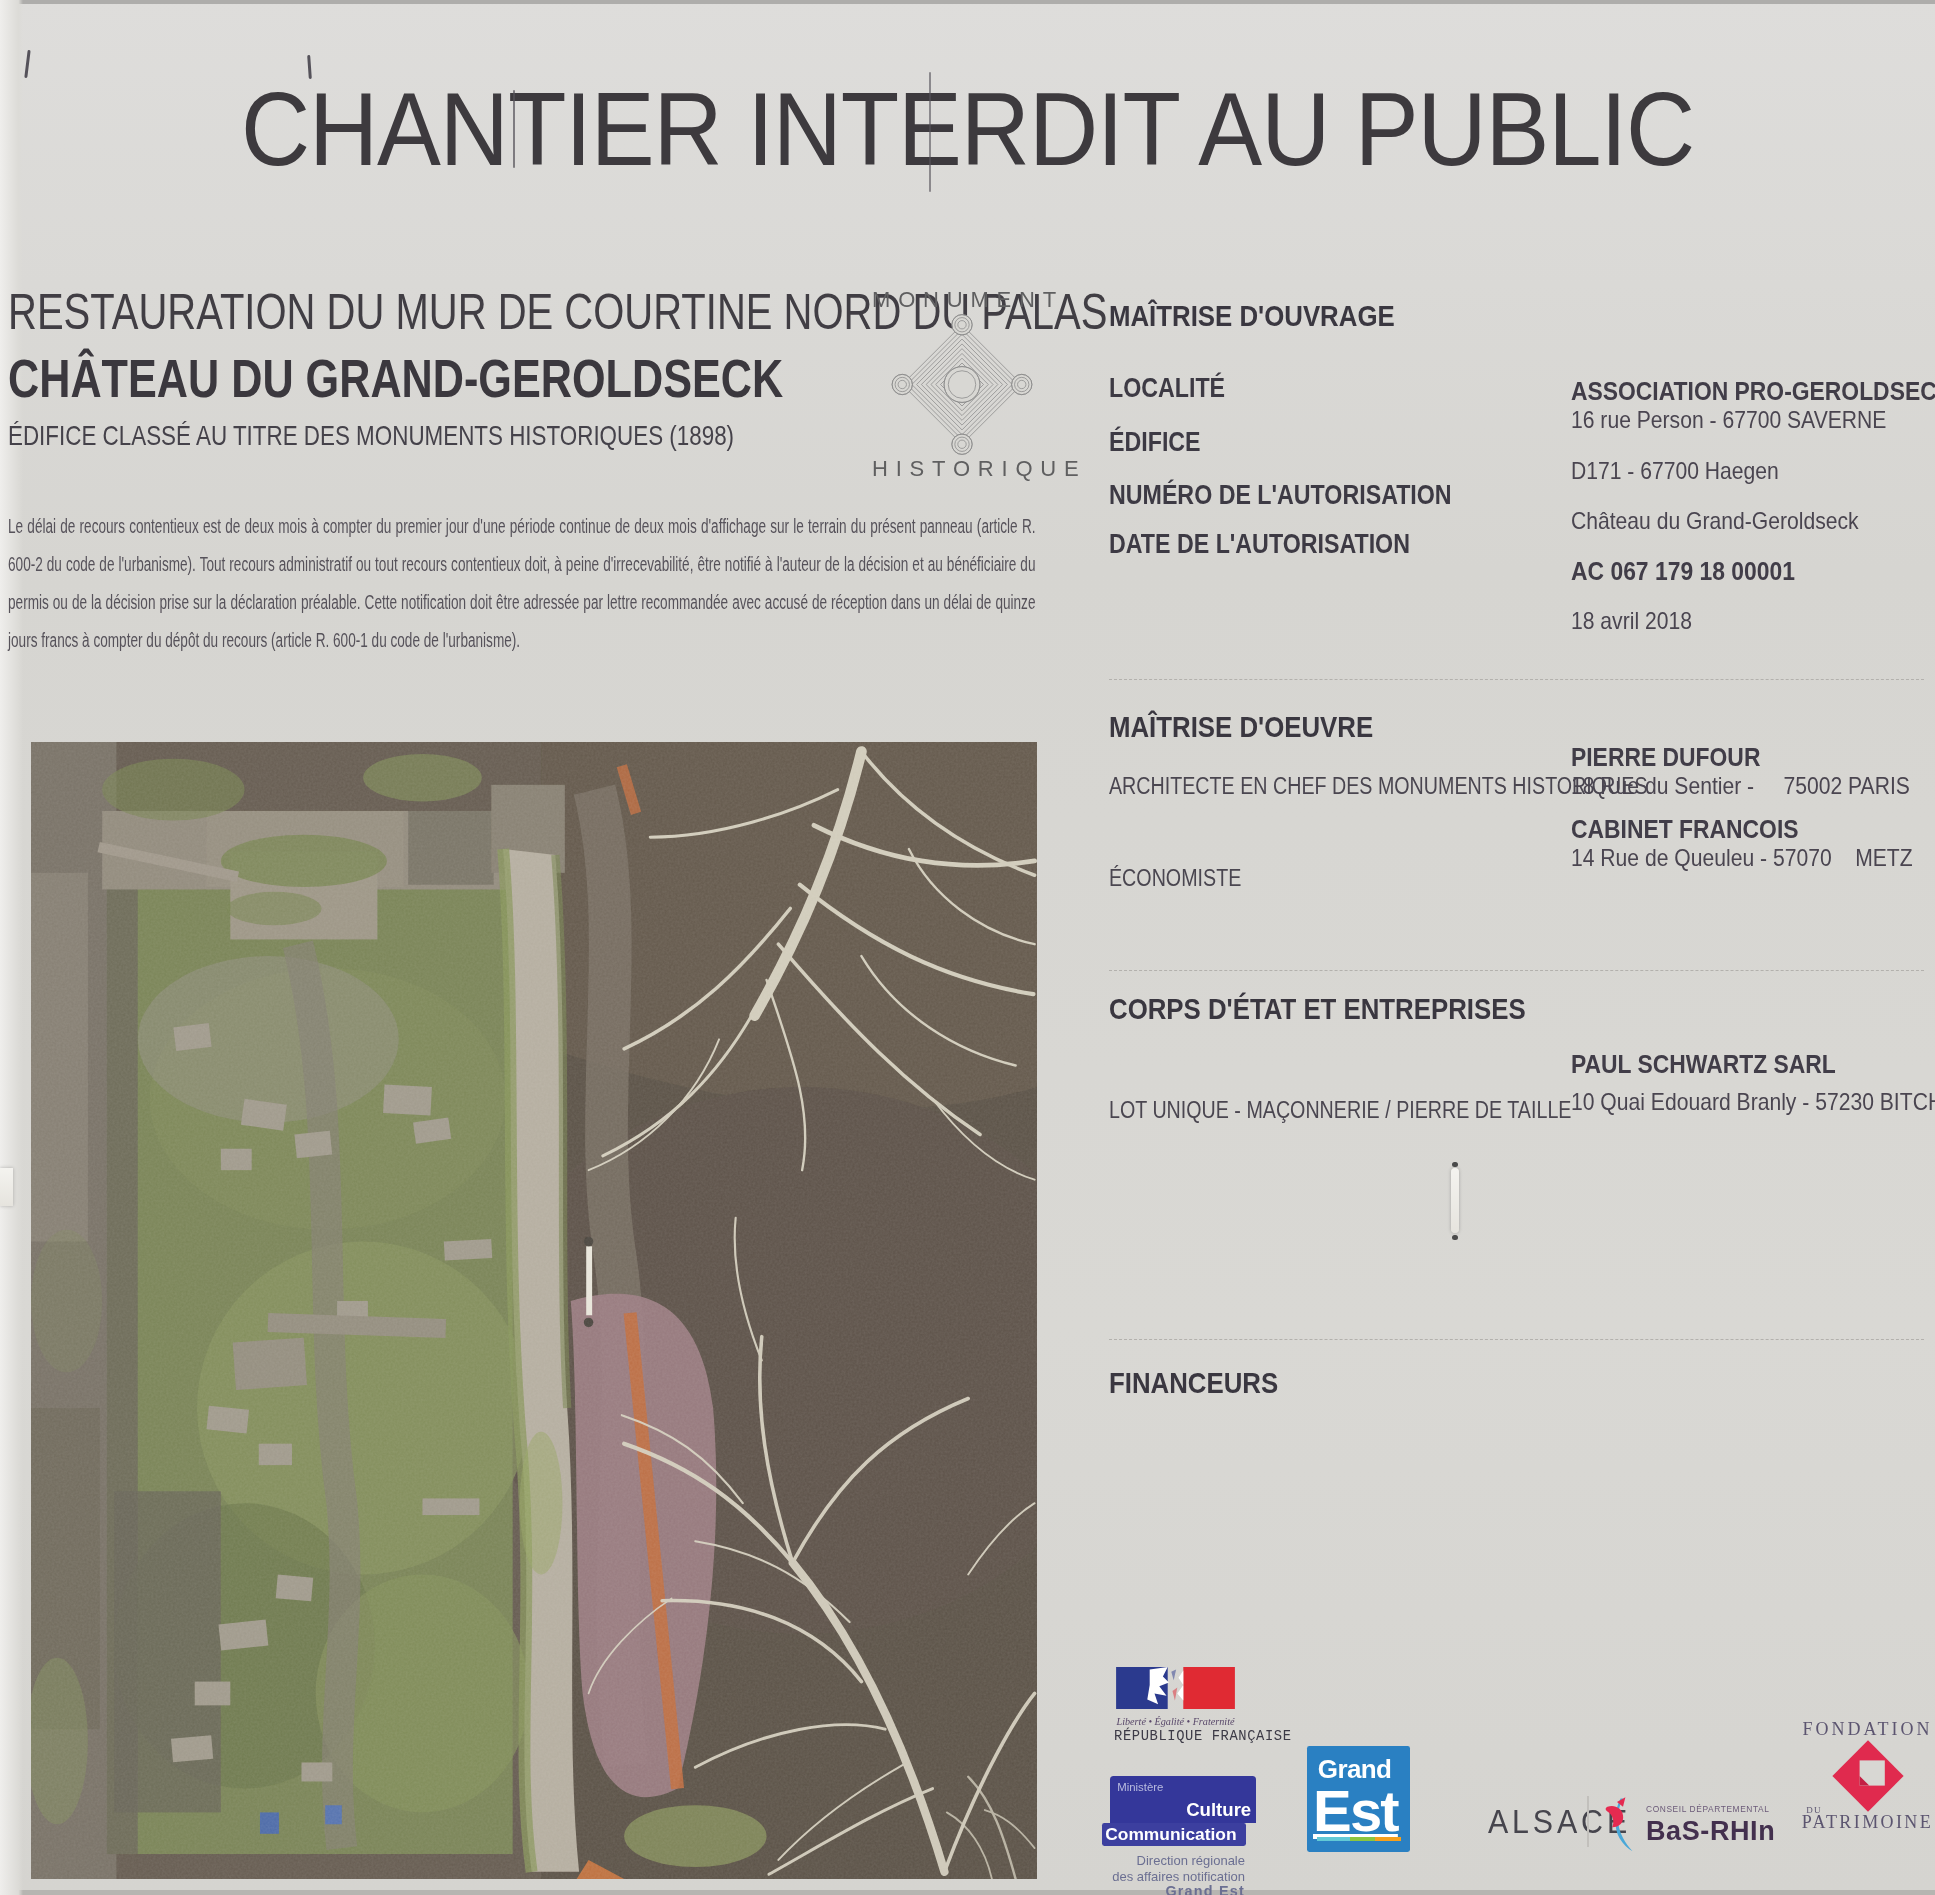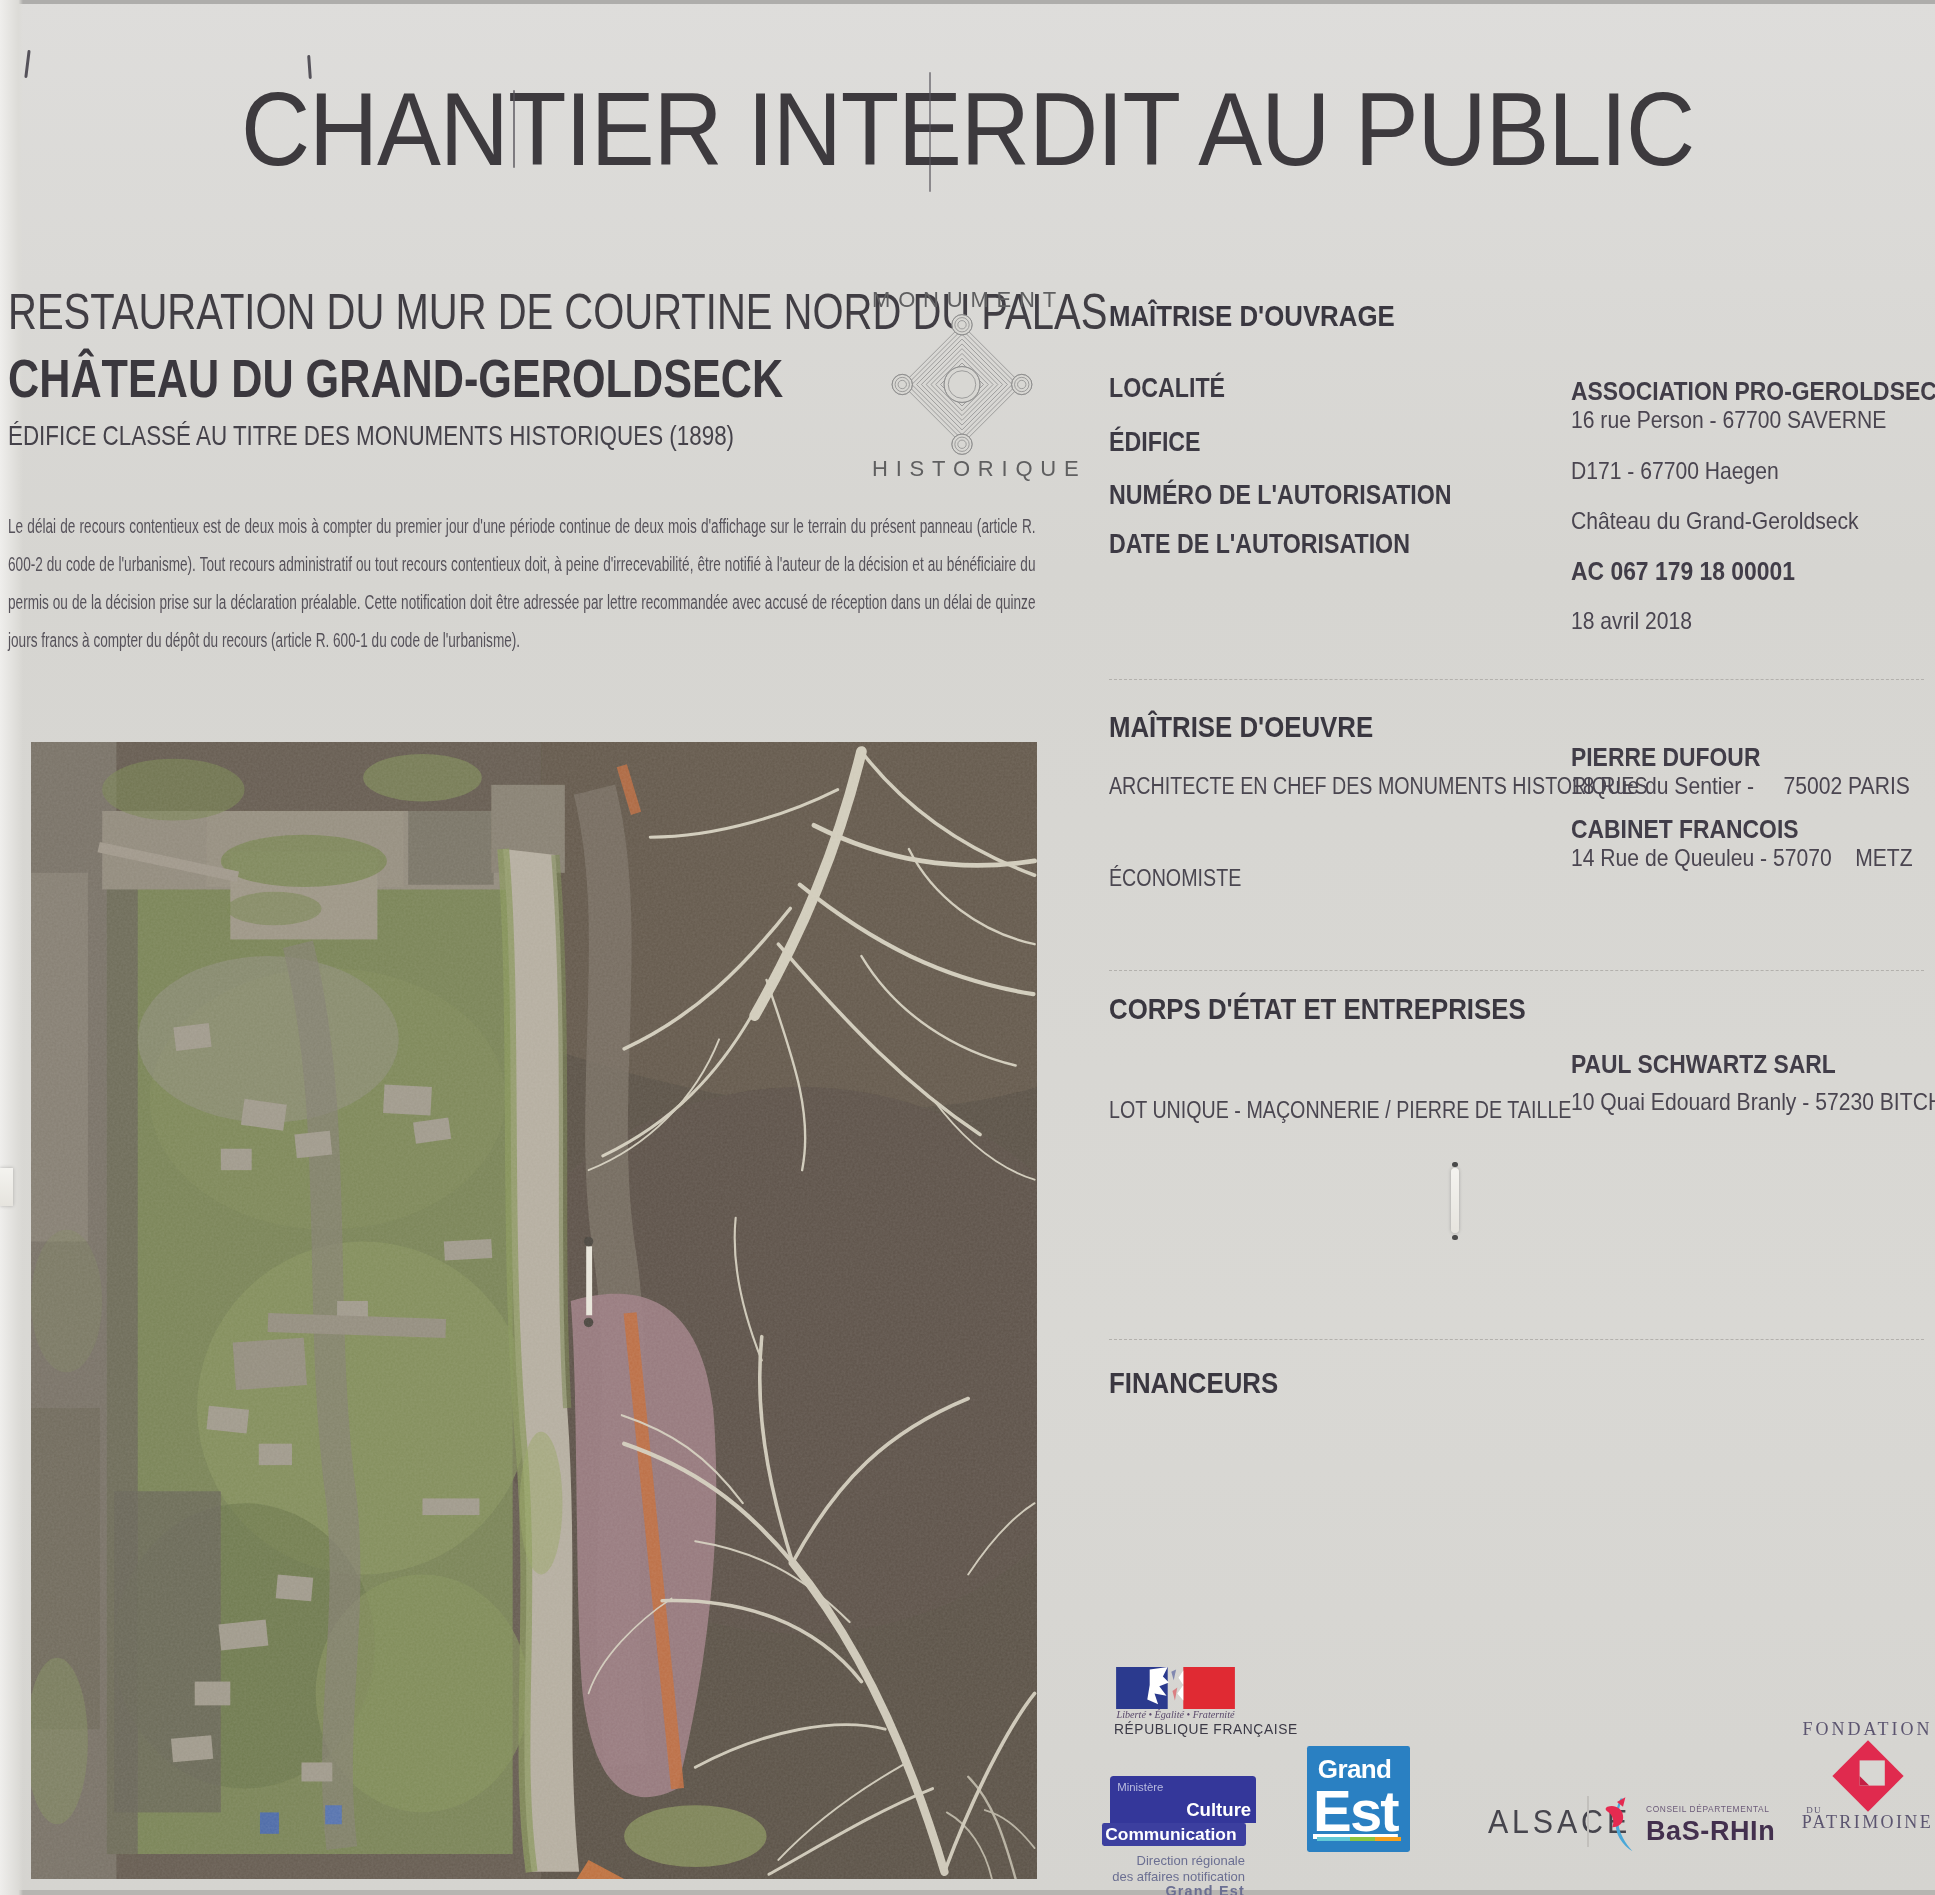--- a/index.html
+++ b/index.html
@@ -33,22 +33,22 @@
   .lblc{font-size:24.6px;font-weight:400;color:#4a4650;transform:scaleX(0.80);transform-origin:left top;white-space:nowrap;}
   .vname{font-size:26px;font-weight:700;color:#413d48;transform:scaleX(0.88);transform-origin:left top;white-space:nowrap;}
   .vaddr{font-size:24px;font-weight:400;color:#4a4550;transform:scaleX(0.88);transform-origin:left top;white-space:nowrap;}
   
   .screw-w{background:linear-gradient(180deg,#f4f3ef,#e6e4de);border-radius:4.8px;box-shadow:0 0 3.6px rgba(0,0,0,.25);}
   .screw-d{background:#55525a;border-radius:2.4px;}
   .dot{width:5.4px;height:5.4px;border-radius:50%;background:#4a4a4a;}
   
   .rf{left:1114px;top:1667px;width:123px;text-align:center;}
   .rf .flag{position:relative;width:119px;height:42px;margin:0 auto;}
-  .rf .motto{font-family:"Liberation Serif",serif;font-style:italic;font-size:10.2px;color:#59486a;margin-top:0;white-space:nowrap;}
-  .rf .rep{font-family:Liberation Sans, sans-serif;font-size:13.8px;letter-spacing:0.6px;color:#3c3a46;margin-top:2.4px;white-space:nowrap;}
+  .rf .motto{font-family:"Liberation Serif",serif;font-style:italic;font-size:10.2px;color:#59486a;margin-top:7px;white-space:nowrap;}
+  .rf .rep{font-family:Liberation Mono, monospace;font-size:13.8px;letter-spacing:0.6px;color:#3c3a46;margin-top:2.4px;white-space:nowrap;}
   .mcc{left:1110px;top:1776px;width:129px;}
   .mcc .box{position:relative;width:146px;height:47px;background:#34379a;border-radius:3.6px 3.6px 0 0;}
   .mcc .ministere{position:absolute;left:7.2px;top:4.8px;font-size:11.4px;color:#b9bcdf;}
   .mcc .culture{position:absolute;right:4.8px;bottom:2.4px;font-size:18.6px;font-weight:700;color:#ffffff;}
   .mcc .bar{position:relative;left:-8.4px;width:144px;height:23px;background:#3c3f9f;border-radius:2.4px;}
   .mcc .communication{position:absolute;left:3.6px;top:1.2px;font-size:17.4px;font-weight:700;color:#ffffff;}
   .mcc .sub{width:135px;text-align:right;font-size:13px;line-height:15.6px;color:#6b6f92;margin-top:7.2px;}
   .mcc .sub b{font-size:14.4px;letter-spacing:1.2px;}
   .ge{left:1307px;top:1746px;width:103px;height:106px;background:#2a80c2;border-radius:2.4px;
       color:#fff;font-weight:700;padding-top:0;}

